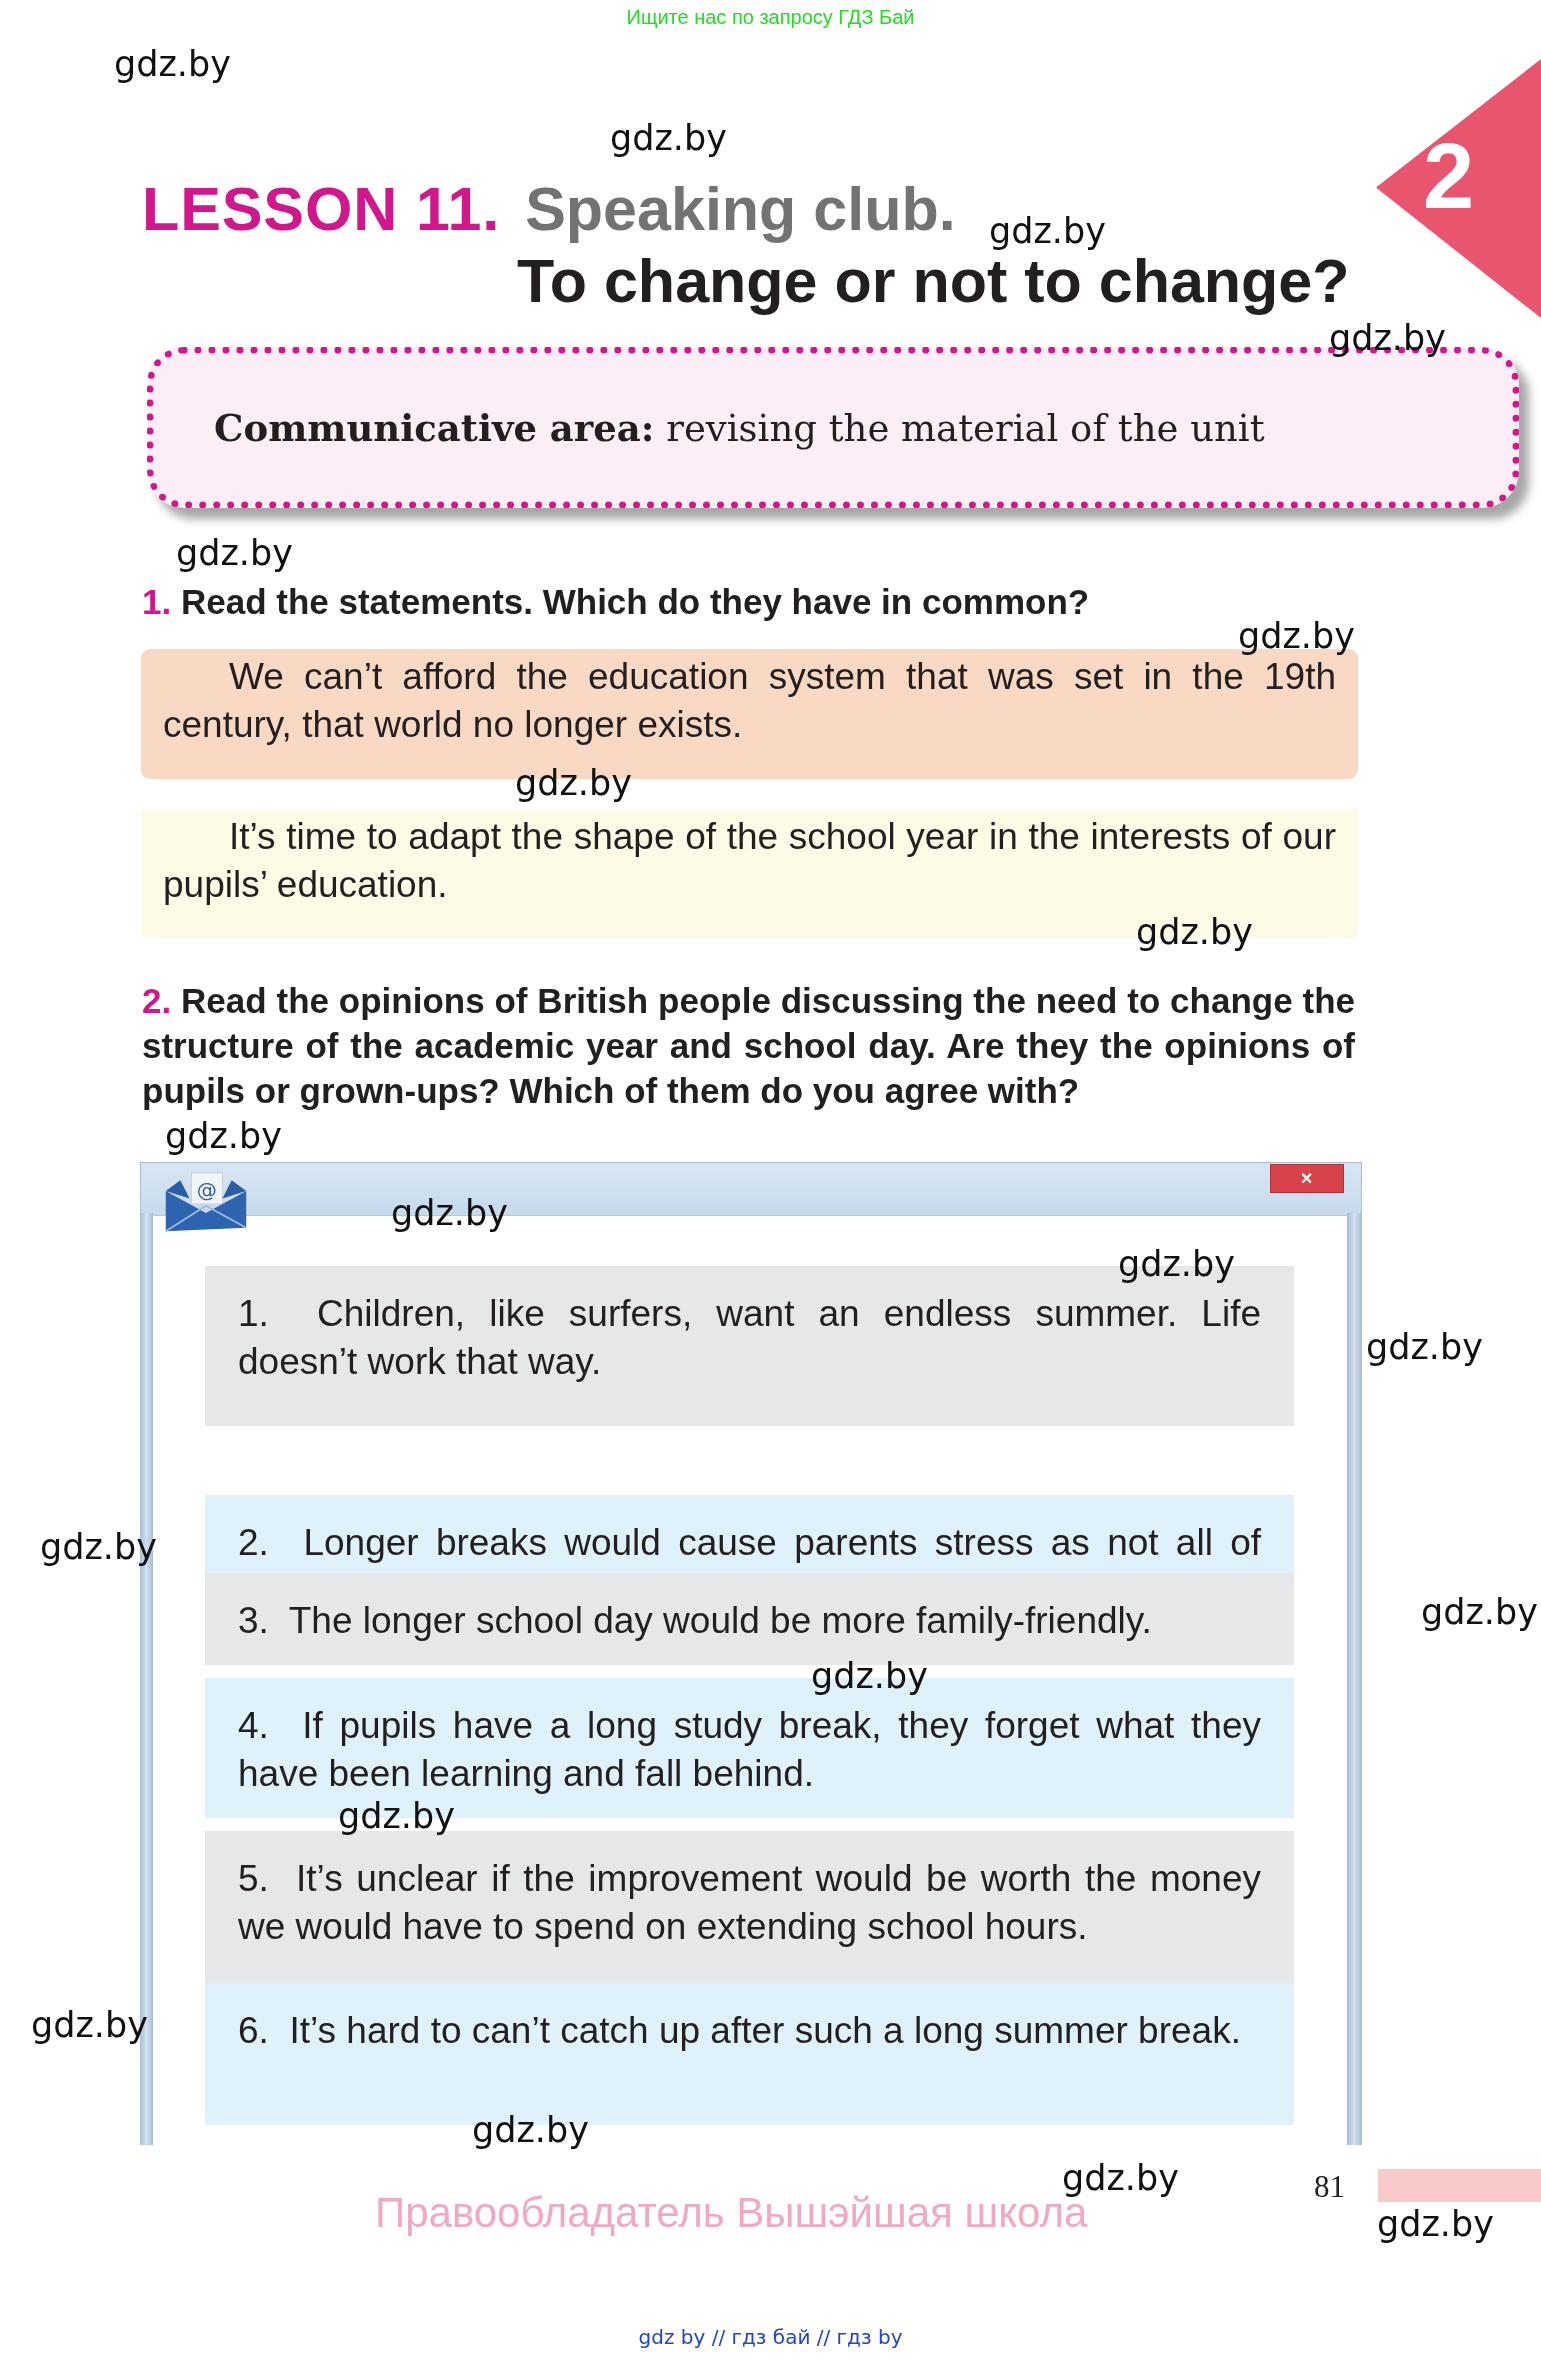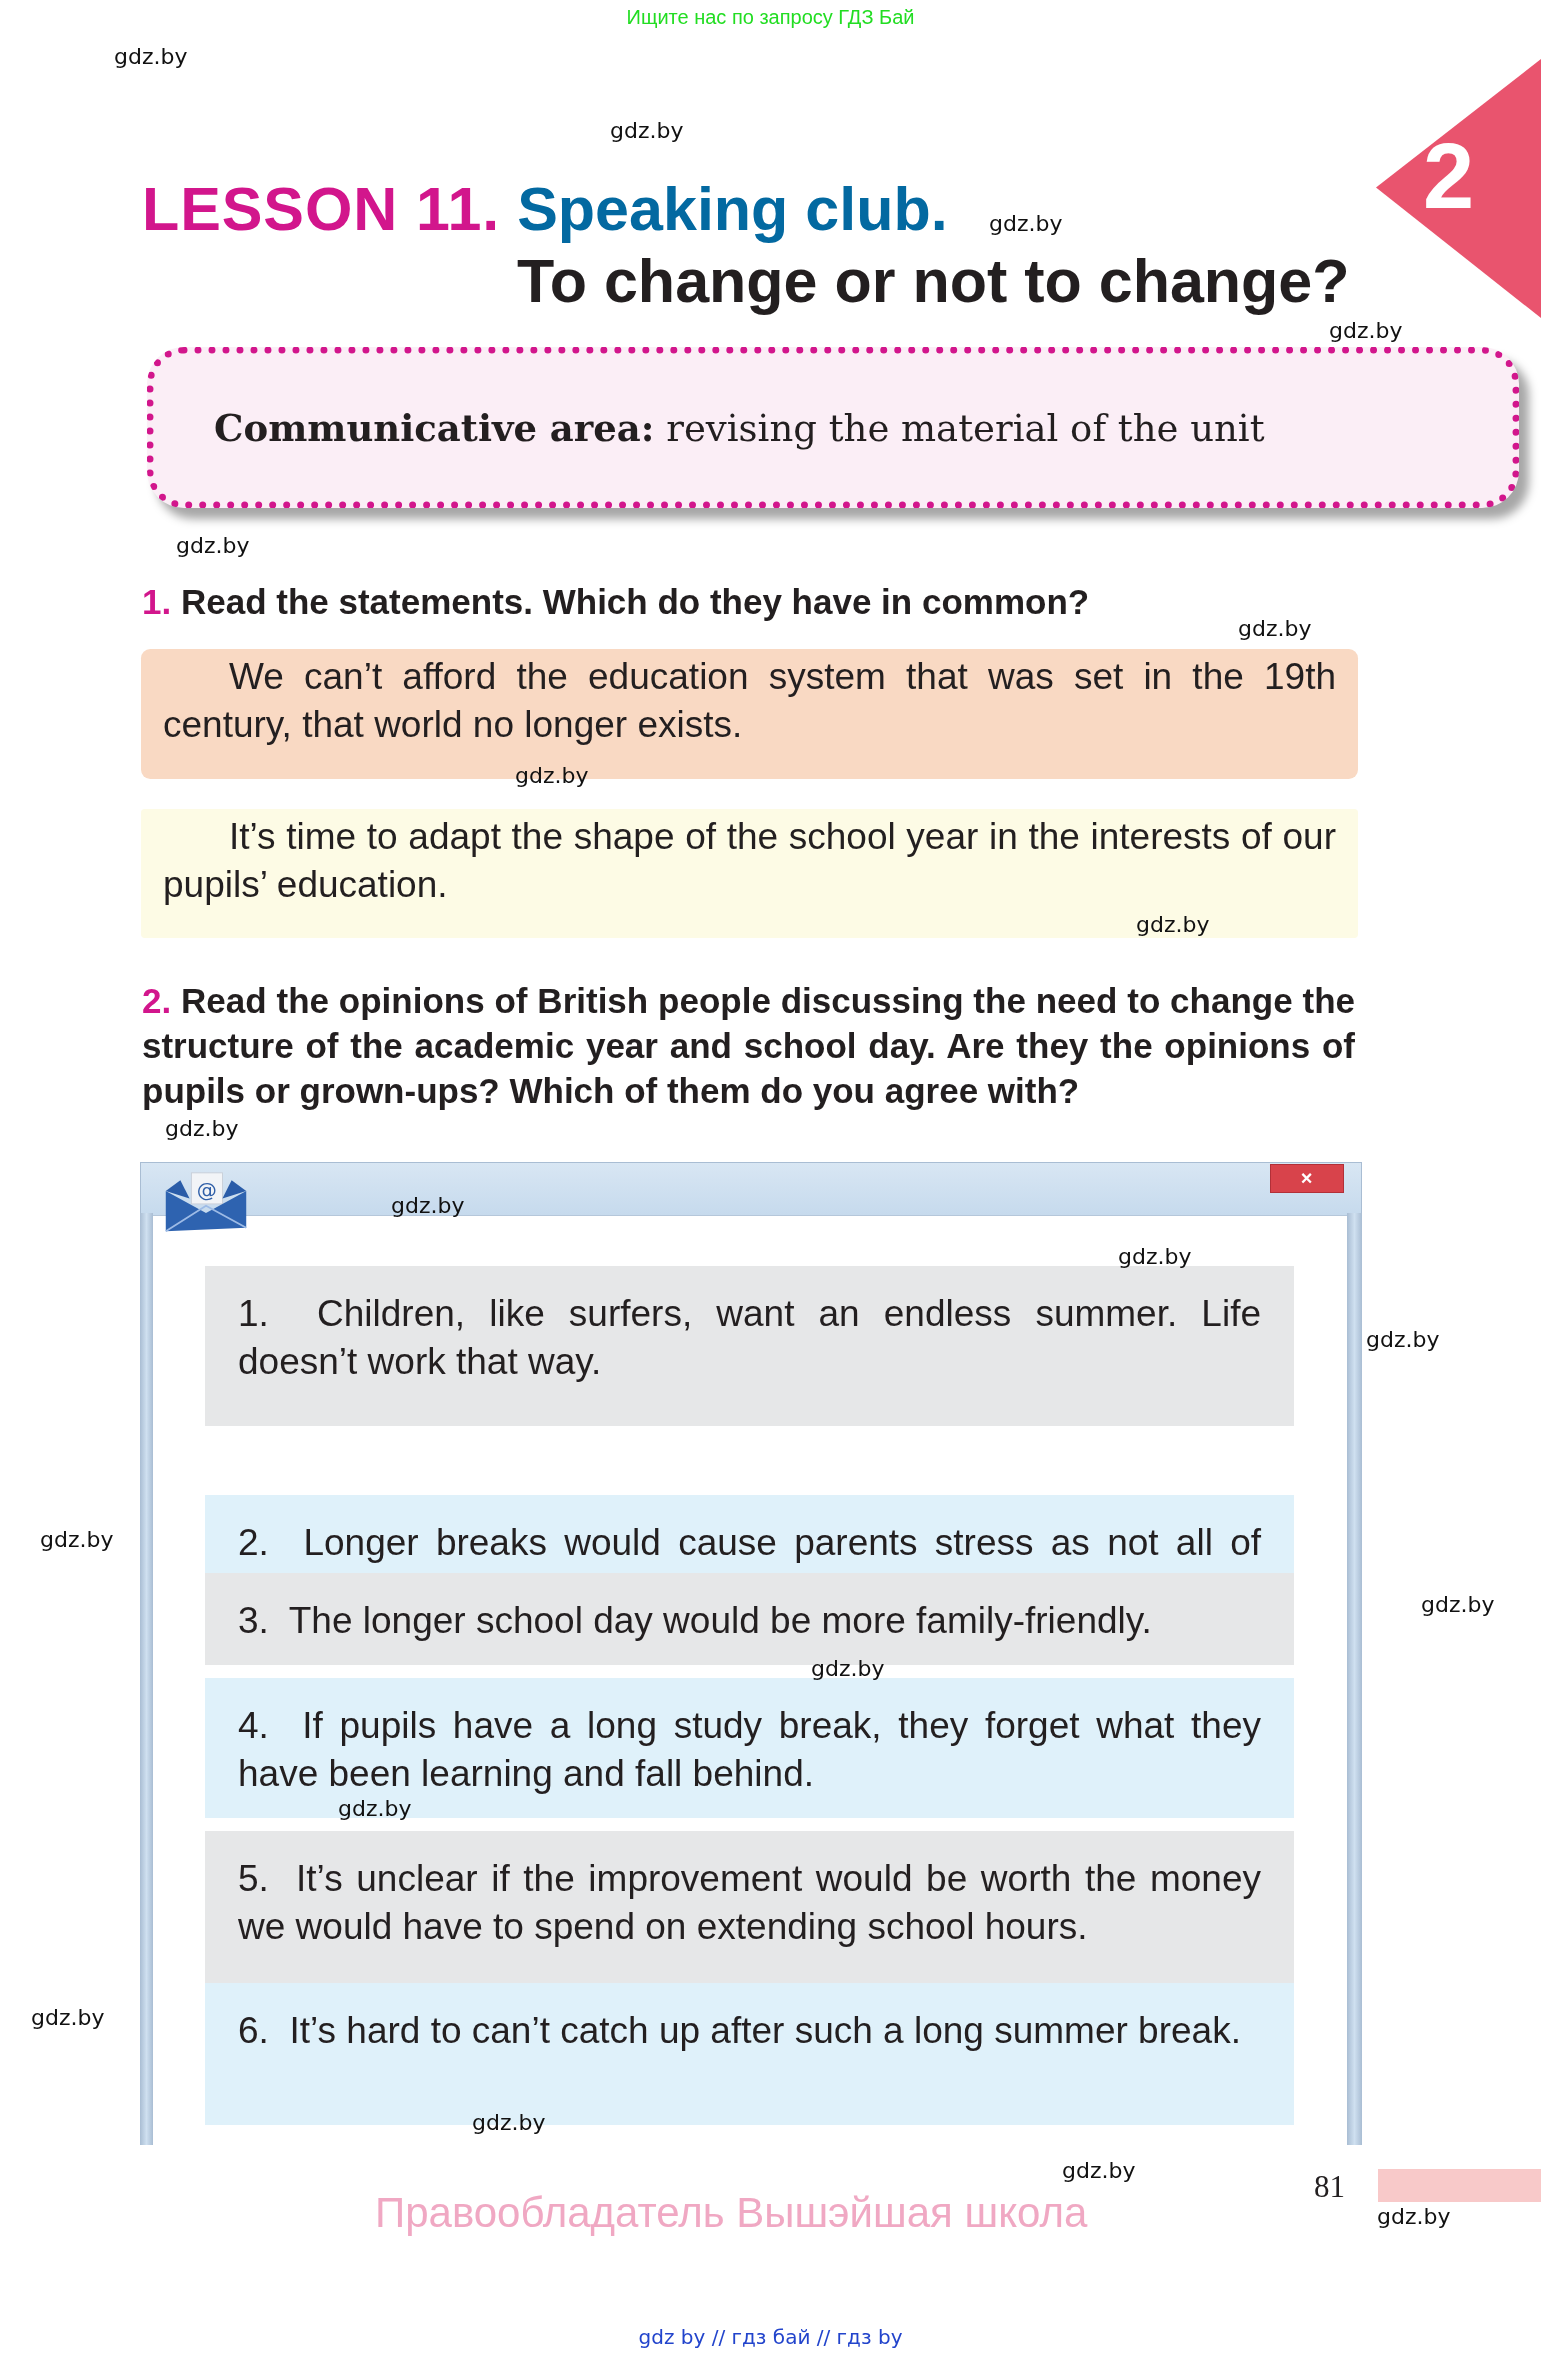--- a/index.html
+++ b/index.html
@@ -3,29 +3,29 @@
 <meta charset="utf-8">
 <style>
   * { margin: 0; padding: 0; box-sizing: border-box; }
   html, body { width: 1541px; height: 2377px; background: #ffffff; overflow: hidden; }
   body { position: relative; font-family: "Liberation Sans", sans-serif; color: #231f20; }
 
   .abs { position: absolute; }
 
   .top-banner { left: 0; width: 1541px; top: 5.5px; text-align: center; color: #22dd22; font-size: 20px; font-family: "Liberation Sans", sans-serif; }
 
-  .wm { position: absolute; font-family: "DejaVu Sans", sans-serif; font-size: 22px; color: #111; white-space: nowrap; }
+  .wm { position: absolute; font-family: "DejaVu Sans", sans-serif; font-size: 35px; color: #111; white-space: nowrap; }
 
   .chapter-tri { position: absolute; left: 1376px; top: 59px; width: 165px; height: 259px; }
   .chapter-tri svg { width: 100%; height: 100%; display: block; }
   .chapter-num { position: absolute; left: 1423px; top: 130px; width: 92px; font-size: 92px; font-weight: bold; color: #fff; font-family: "Liberation Sans", sans-serif; line-height: 1; }
 
   .lesson-title { position: absolute; left: 142px; top: 175px; font-family: "Liberation Sans", sans-serif; font-weight: bold; font-size: 61px; line-height: 1.12; }
   .lesson-label { color: #d2168c; letter-spacing: 0.9px; }
-  .lesson-main { color: #0369a1; }
+  .lesson-main { color: #737373; margin-left: 8px; }
   .lesson-sub { position: absolute; left: 517px; top: 246px; font-weight: bold; font-size: 61px; color: #231f20; font-family: "Liberation Sans", sans-serif; white-space: nowrap; }
 
   .comm-box { position: absolute; left: 147px; top: 347px; width: 1372px; height: 161px; background: #fbeef6; border: 7.4px dotted #d2168c; border-radius: 37px; box-shadow: 9.2px 11px 9.2px rgba(0,0,0,0.35); display: flex; align-items: center; padding-left: 60px; }
   .comm-text { font-family: "DejaVu Serif", serif; font-size: 37px; color: #231f20; white-space: nowrap; }
   .comm-label { font-weight: bold; }
 
   .ex-title { position: absolute; left: 142px; font-family: "Liberation Sans", sans-serif; font-weight: bold; font-size: 35px; color: #231f20; line-height: 45px; }
   .ex-num { color: #d2168c; }
   .ex1 { top: 579px; white-space: nowrap; }
   .ex2 { top: 978px; width: 1213px; text-align: justify; text-align-last: left; }

